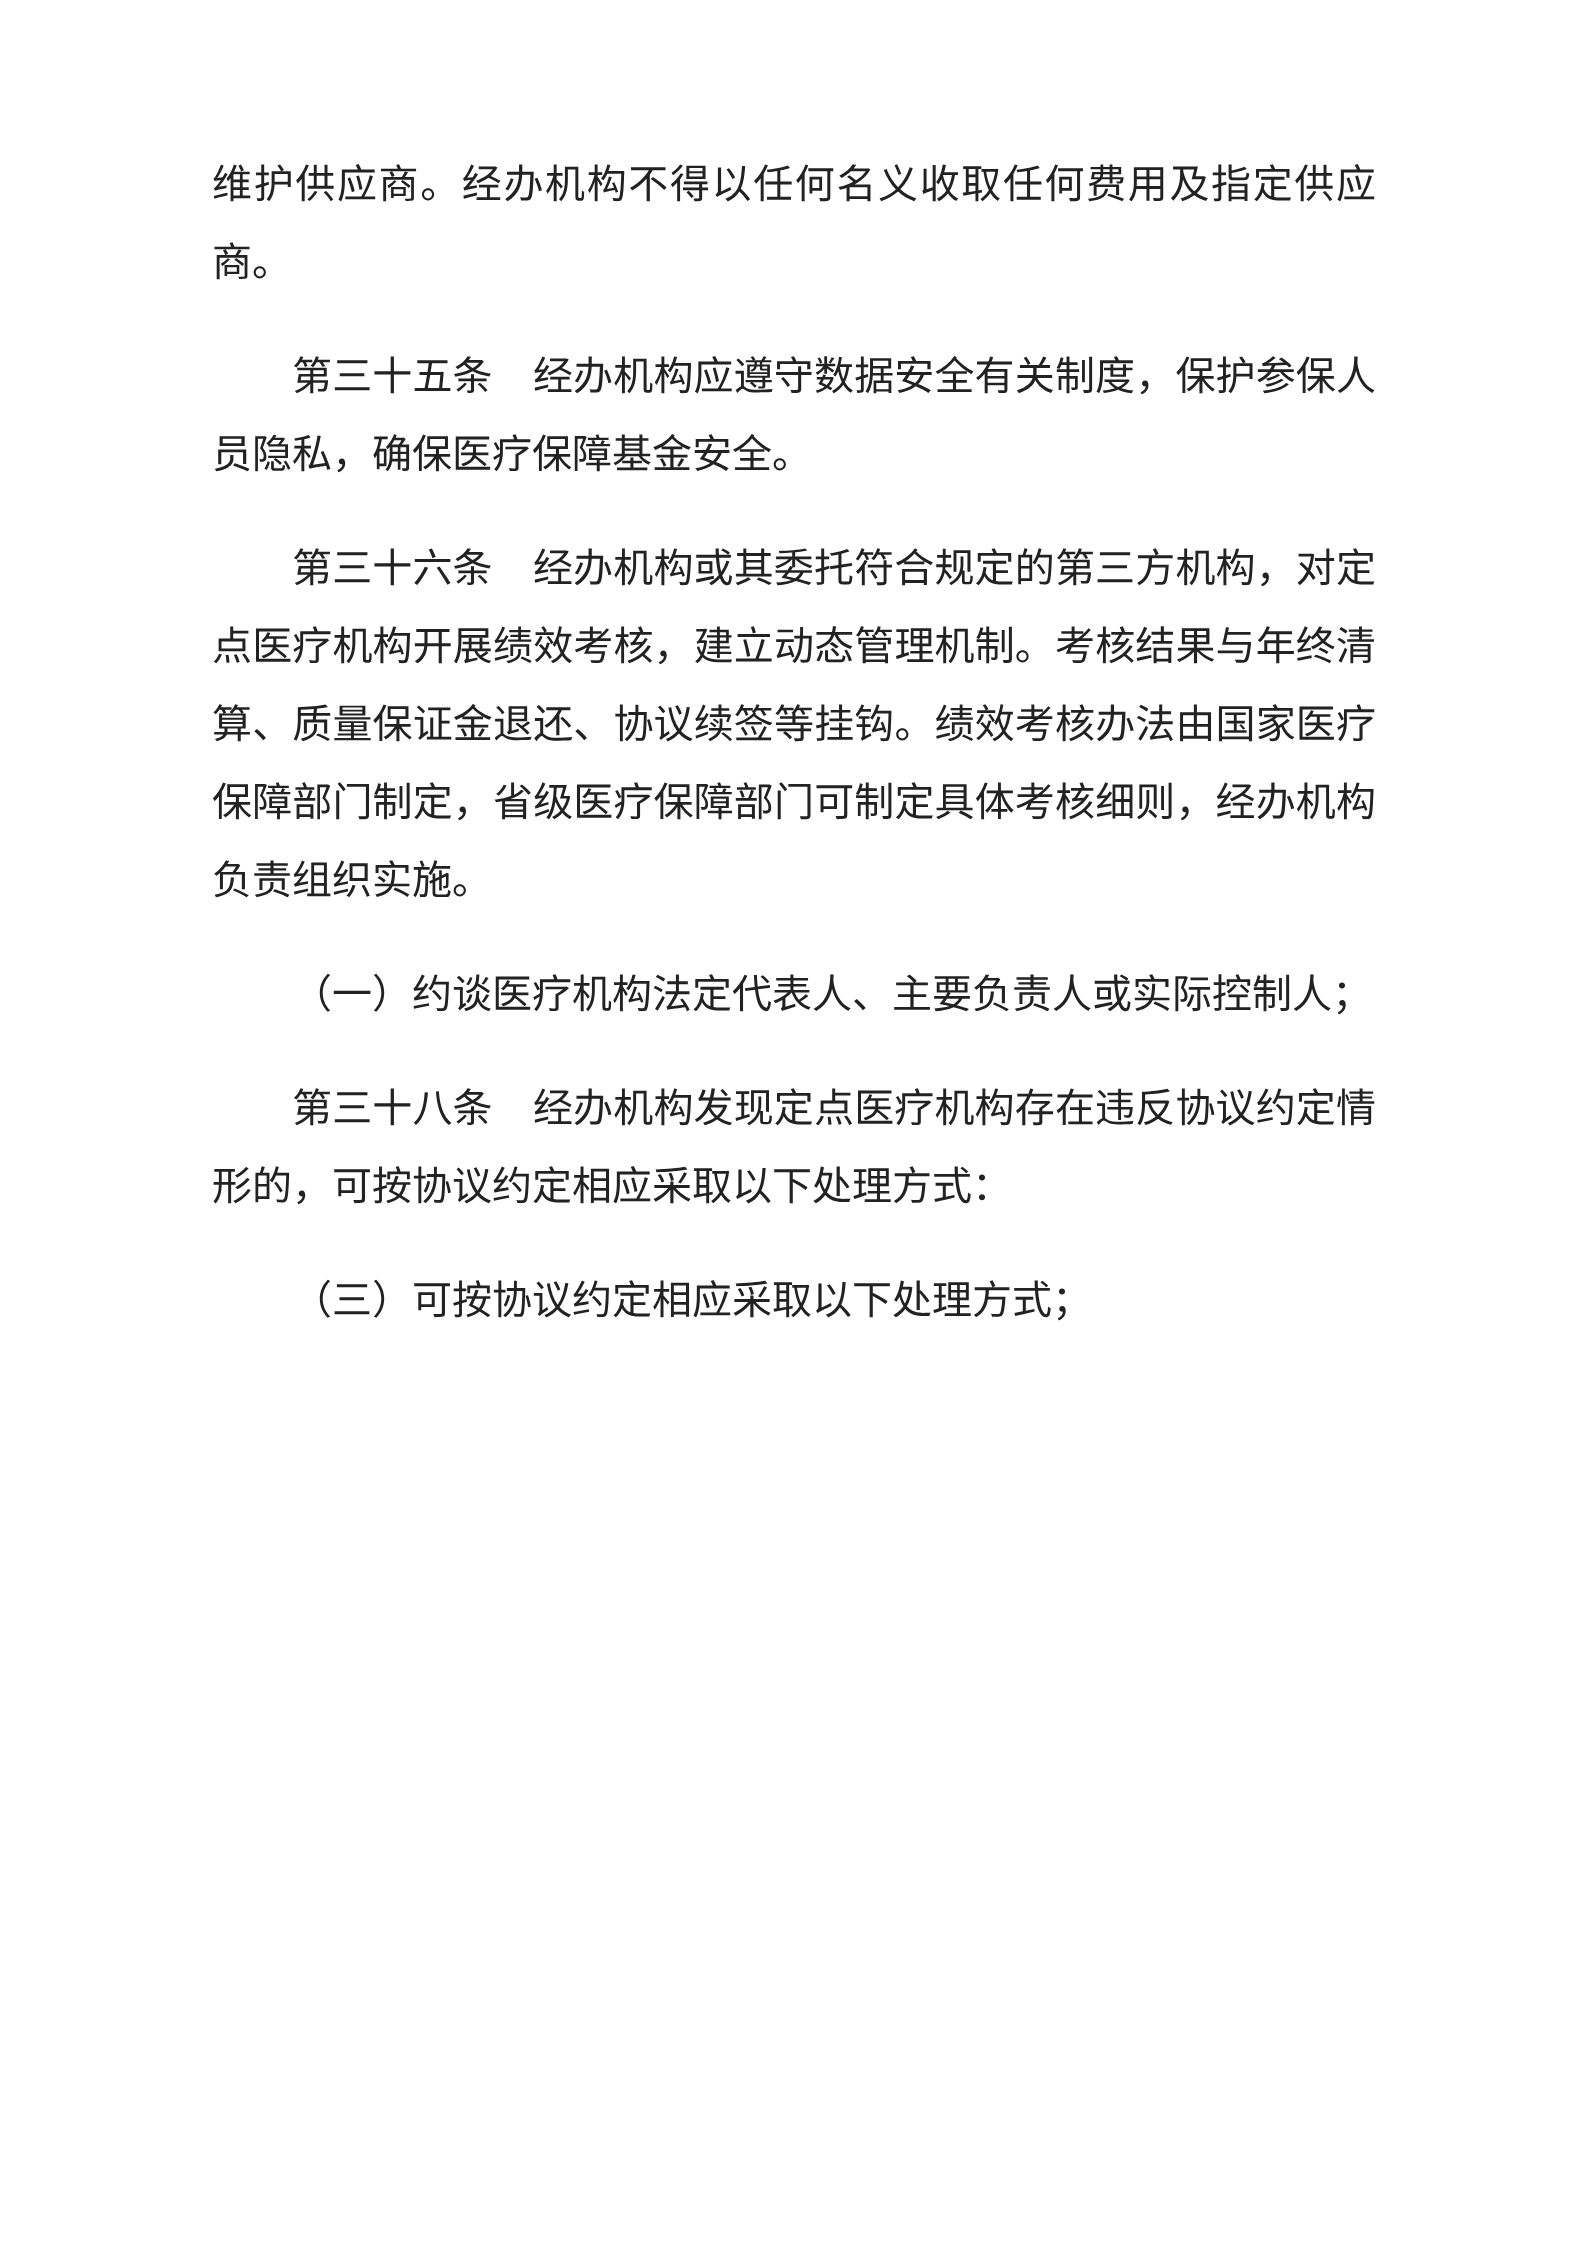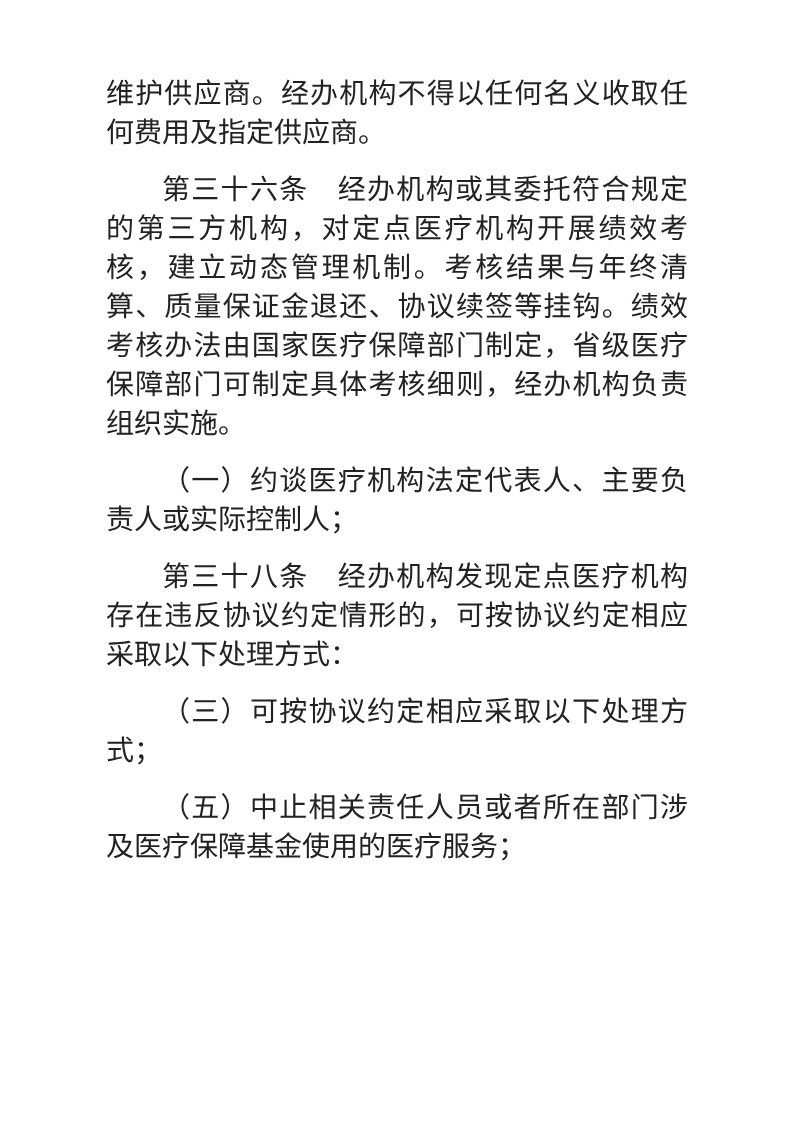--- a/index.html
+++ b/index.html
@@ -14,39 +14,39 @@
       background: #ffffff;
       box-sizing: border-box;
       padding: 74px 105px 0 106px;
       overflow: hidden;
     }
     .content {
       width: 582px;
     }
     .para {
       font-family: "Liberation Serif", "DejaVu Serif", serif;
-      font-size: 28px;
+      font-size: 20px;
       line-height: 39px;
       color: #222222;
       text-align: justify;
       text-justify: inter-character;
       margin: 0 0 18px 0;
       text-indent: 2em;
       word-break: normal;
       line-break: strict;
     }
     .para.no-indent {
       text-indent: 0;
     }
   </style>
 </head>
 <body>
 
 <div class="page">
   <div class="content">
     <p class="para no-indent">维护供应商。经办机构不得以任何名义收取任何费用及指定供应商。</p>
+    <p class="para">第三十五条　经办机构应遵守数据安全有关制度，保护参保人员隐私，确保医疗保障基金安全。</p>
     <p class="para">第三十六条　经办机构或其委托符合规定的第三方机构，对定点医疗机构开展绩效考核，建立动态管理机制。考核结果与年终清算、质量保证金退还、协议续签等挂钩。绩效考核办法由国家医疗保障部门制定，省级医疗保障部门可制定具体考核细则，经办机构负责组织实施。</p>
     <p class="para">（一）约谈医疗机构法定代表人、主要负责人或实际控制人；</p>
     <p class="para">第三十八条　经办机构发现定点医疗机构存在违反协议约定情形的，可按协议约定相应采取以下处理方式：</p>
     <p class="para">（三）可按协议约定相应采取以下处理方式；</p>
-    <p class="para">（五）中止相关责任人员或者所在部门涉及医疗保障基金使用的医疗服务；</p>
   </div>
 </div>
 
 </body></html>

